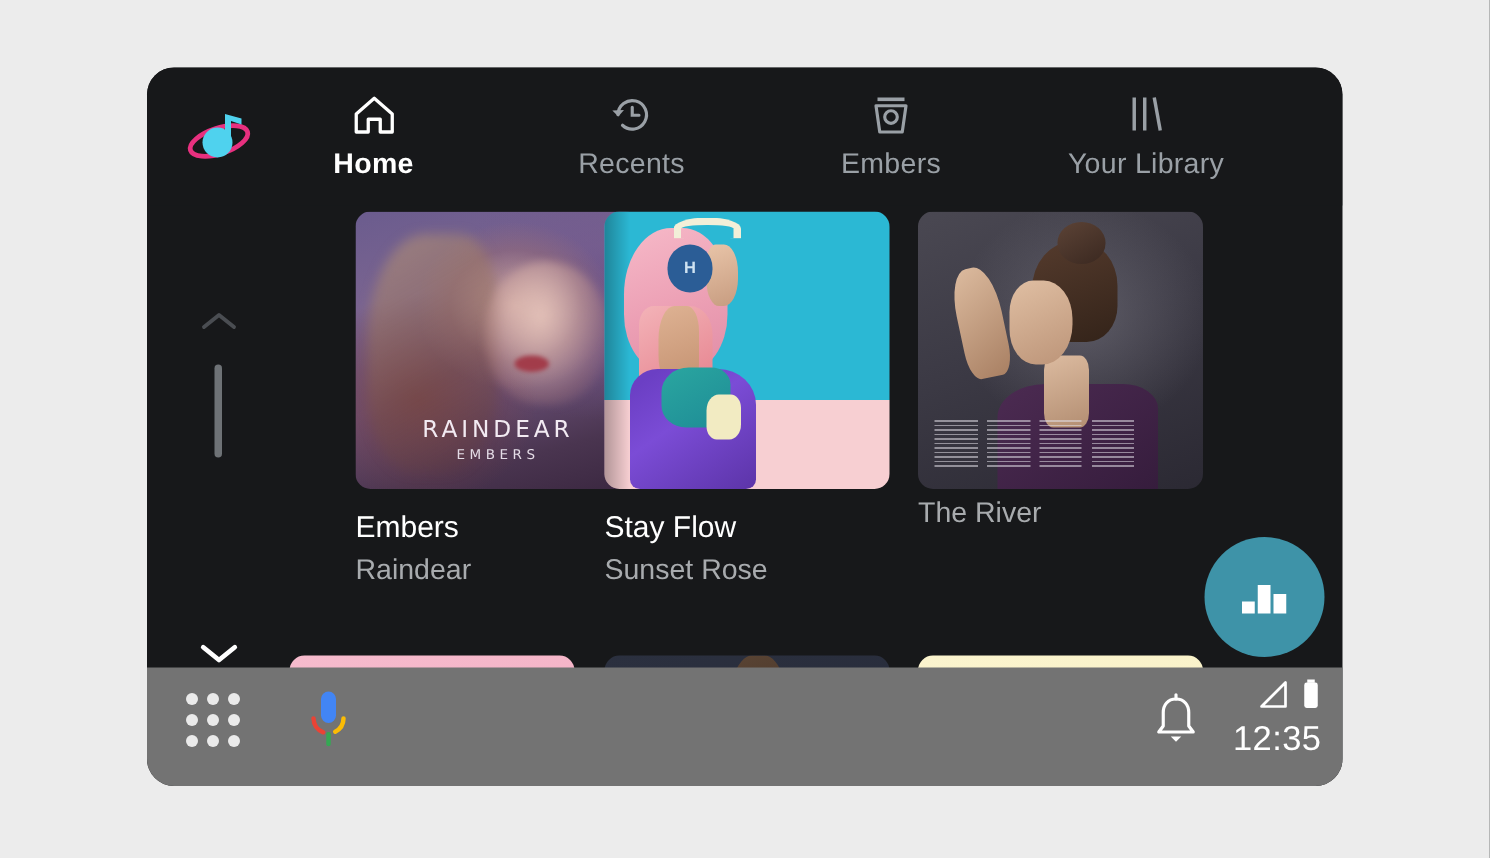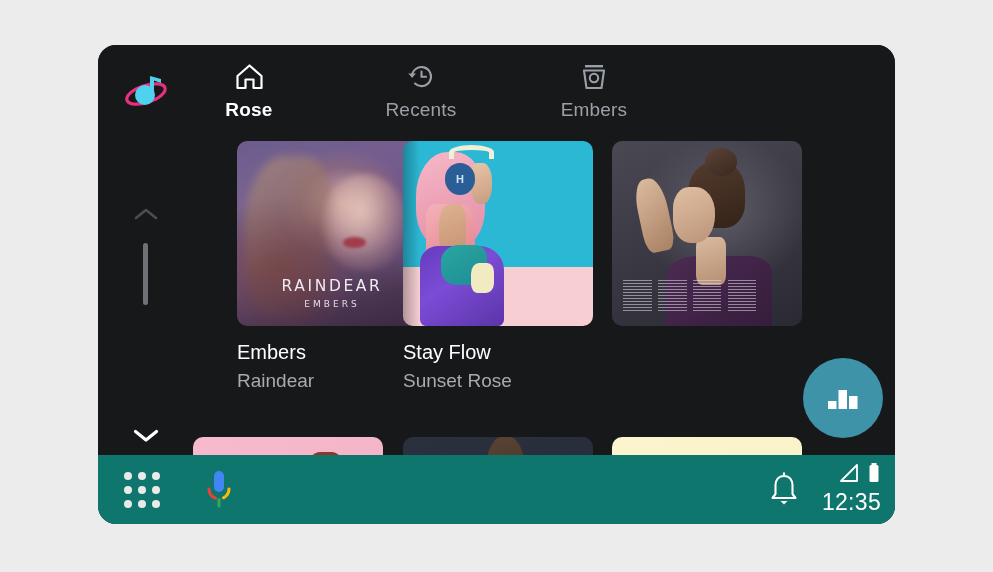--- a/index.html
+++ b/index.html
@@ -285,22 +285,22 @@
     background: #3E93A8;
     display: flex; align-items: center; justify-content: center;
     cursor: pointer;
     z-index: 30;
   }
 
   
   #system-bar {
     position: absolute;
     left: 0; bottom: 0;
-    width: 100%; height: 69px;
-    background: #0f766e;
+    width: 100%; height: 79px;
+    background: #737373;
     z-index: 40;
   }
   #apps-grid {
     position: absolute; left: 26px; top: 17px;
     width: 36px; height: 36px;
     display: grid;
     grid-template-columns: repeat(3, 8px);
     grid-template-rows: repeat(3, 8px);
     gap: 6px;
     cursor: pointer;
@@ -338,21 +338,21 @@
         <path d="M8.5 34 C14 40 30 41 42 34" fill="none" stroke="#E8307F" stroke-width="3.2" opacity="0"></path>
       </svg>
     </div>
 
     <div class="nav-item active" id="nav-home">
       <div class="nav-icon">
         <svg width="31" height="29" viewBox="0 0 31 29">
           <path d="M3.5 14 L15.5 3.5 L27.5 14 L27.5 26 L19.5 26 L19.5 17.5 L11.5 17.5 L11.5 26 L3.5 26 Z" fill="none" stroke="#FFFFFF" stroke-width="2.2" stroke-linejoin="round"></path>
         </svg>
       </div>
-      <div class="nav-label">Rose</div>
+      <div class="nav-label">Home</div>
     </div>
 
     <div class="nav-item" id="nav-recents">
       <div class="nav-icon">
         <svg width="31" height="31" viewBox="0 0 31 31">
           <path d="M6 15.5 A9.5 9.5 0 1 1 9 22.5" fill="none" stroke="#9AA0A6" stroke-width="2.1" stroke-linecap="round"></path>
           <path d="M2.2 12.6 L6.2 16.6 L10 12.4 Z" fill="#9AA0A6"></path>
           <path d="M15.5 10.5 L15.5 15.8 L20 15.8" fill="none" stroke="#9AA0A6" stroke-width="2.1" stroke-linecap="round"></path>
         </svg>
       </div>
@@ -363,20 +363,30 @@
       <div class="nav-icon">
         <svg width="30" height="31" viewBox="0 0 30 31">
           <rect x="6" y="4" width="18" height="2.4" fill="#9AA0A6"></rect>
           <path d="M5 9.5 L25 9.5 L22.5 27 L7.5 27 Z" fill="none" stroke="#9AA0A6" stroke-width="2.1" stroke-linejoin="round"></path>
           <circle cx="15" cy="17" r="4.2" fill="none" stroke="#9AA0A6" stroke-width="2.1"></circle>
         </svg>
       </div>
       <div class="nav-label">Embers</div>
     </div>
 
+    <div class="nav-item" id="nav-library">
+      <div class="nav-icon">
+        <svg width="32" height="30" viewBox="0 0 32 30">
+          <rect x="7" y="4" width="2.3" height="22" fill="#9AA0A6"></rect>
+          <rect x="14" y="4" width="2.3" height="22" fill="#9AA0A6"></rect>
+          <path d="M21.5 4 L25.5 26" stroke="#9AA0A6" stroke-width="2.3" fill="none"></path>
+        </svg>
+      </div>
+      <div class="nav-label">Your Library</div>
+    </div>
   </div>
 
   <div id="scroll-rail">
     <div id="scroll-up">
       <svg width="24" height="14" viewBox="0 0 24 14">
         <path d="M2 11 L12 3 L22 11" fill="none" stroke="#4A4D52" stroke-width="2.6" stroke-linecap="round" stroke-linejoin="round"></path>
       </svg>
     </div>
     <div id="scrollbar-track"></div>
     <div id="scroll-down">
@@ -425,20 +435,21 @@
         <div class="bun"></div>
         <div class="face"></div>
         <div class="arm"></div>
         <div class="credits">
             <span></span>
             <span></span>
             <span></span>
             <span></span>
           </div>
       </div>
+      <div class="card-sub">The River</div>
     </div>
 
     <div class="card c3">
       <div class="card-art art-pink">
           <div class="h"></div>
         </div>
     </div>
     <div class="card c4">
       <div class="card-art art-navy">
           <div class="h"></div>

